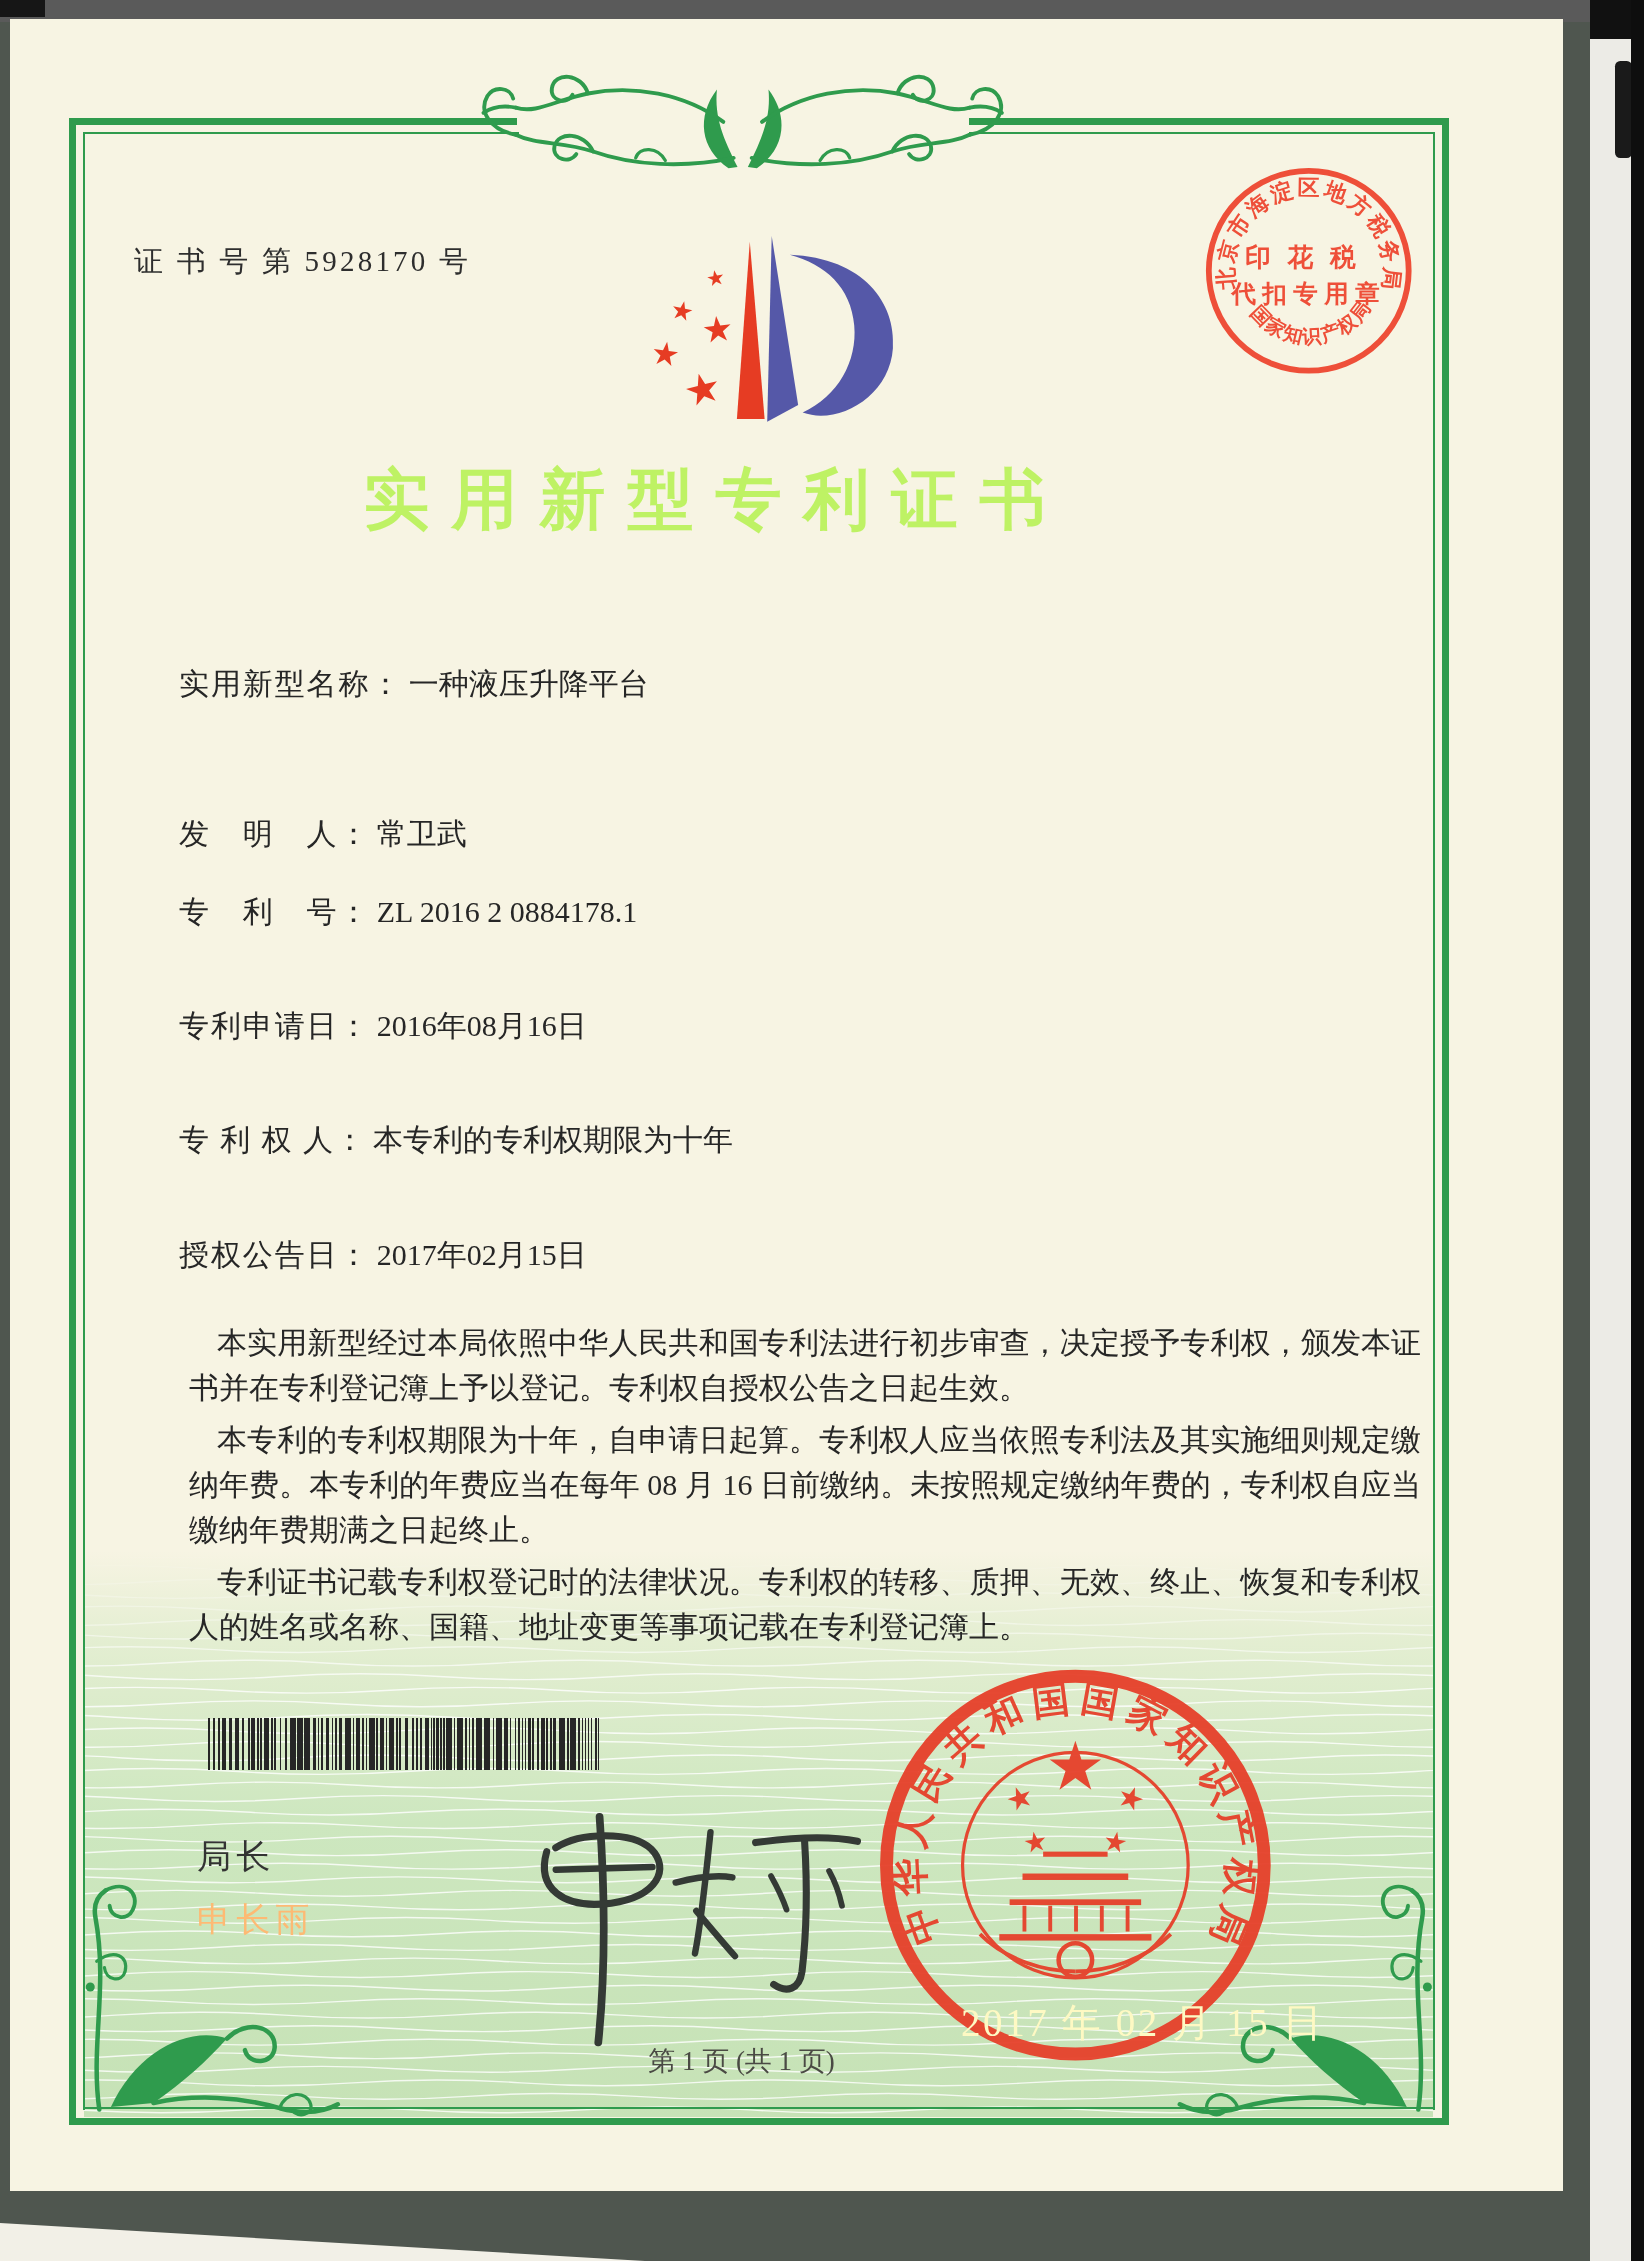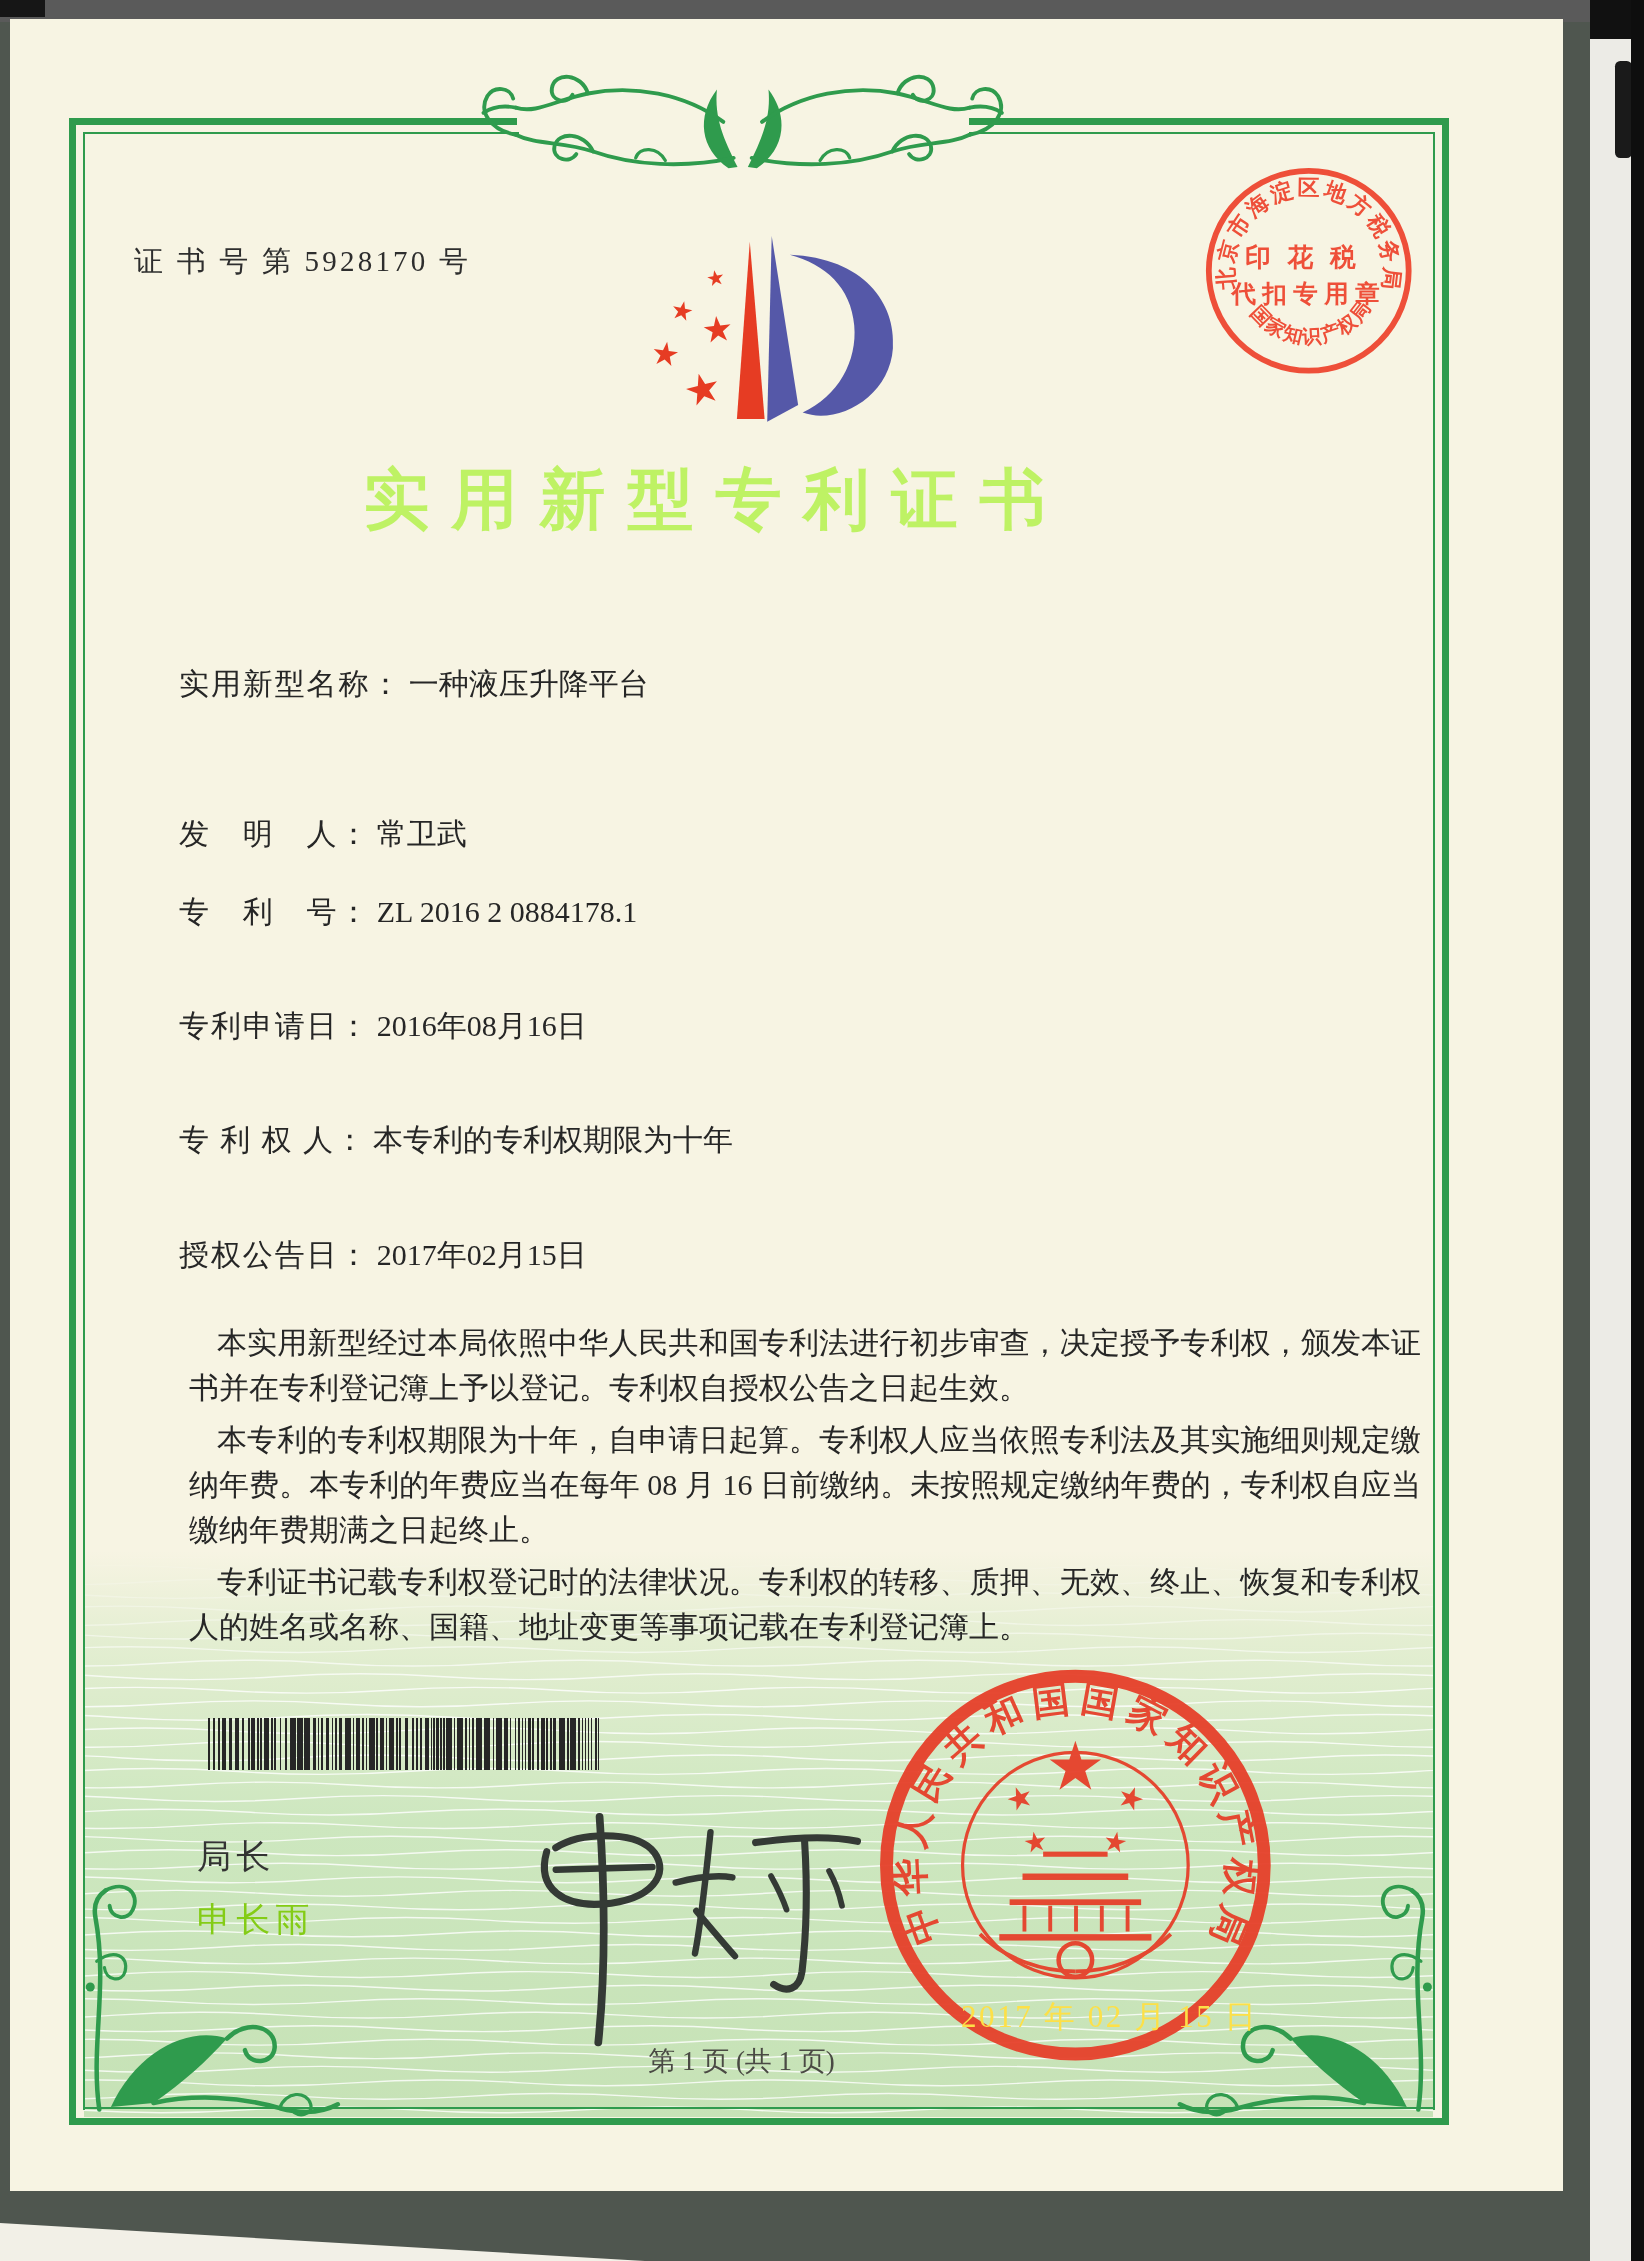--- a/index.html
+++ b/index.html
@@ -45,23 +45,23 @@
   .field .val{margin-left:6.4px;}
   .f1{top:664px;} .f2{top:814px;} .f3{top:892px;}
   .f4{top:1006px;} .f5{top:1120px;} .f6{top:1235px;}
   .paras{left:182px;top:1313px;width:1246px;font-size:30px;line-height:45px;
          text-align:justify;color:#262626;}
   .paras p{margin:7px;text-indent:28px;}
   .barcode{left:208px;top:1718px;width:400px;height:52px;display:flex;align-items:stretch;}
   .barcode span{display:block;height:100%;background:#262626;}
   .director-title{left:197px;top:1834px;font-size:34px;color:#333;
                   font-family:"Liberation Sans",sans-serif;letter-spacing:5.2px;}
-  .director-name{left:197px;top:1897px;font-size:34px;color:#84cc16;
+  .director-name{left:197px;top:1897px;font-size:34px;color:#fdba74;
                  font-family:"Liberation Sans",sans-serif;letter-spacing:5.2px;}
-  .seal-date{left:961px;top:1996px;font-size:31px;color:#fde047;letter-spacing:2.6px;}
+  .seal-date{left:961px;top:1996px;font-size:39px;color:#fef9c3;letter-spacing:2.6px;}
   .page-footer{left:26px;top:2043px;width:1431px;text-align:center;font-size:27px;color:#4a4a44;}
   
   .gs{stroke:#2f9b4d;fill:none;stroke-linecap:round;stroke-linejoin:round;}
   .gf{fill:#2f9b4d;stroke:none;}
   .sig{stroke:#343a35;fill:none;stroke-linecap:round;stroke-linejoin:round;}
   .sealred{fill:#e6402a;}
   .sealring{stroke:#e6402a;fill:none;}
   .stampring{stroke:#ee4730;fill:none;}
   .sealtext{fill:#e6402a;font-family:"Liberation Serif",serif;font-weight:700;}
   .stamptext{fill:#ee4730;font-family:"Liberation Serif",serif;font-weight:700;}

